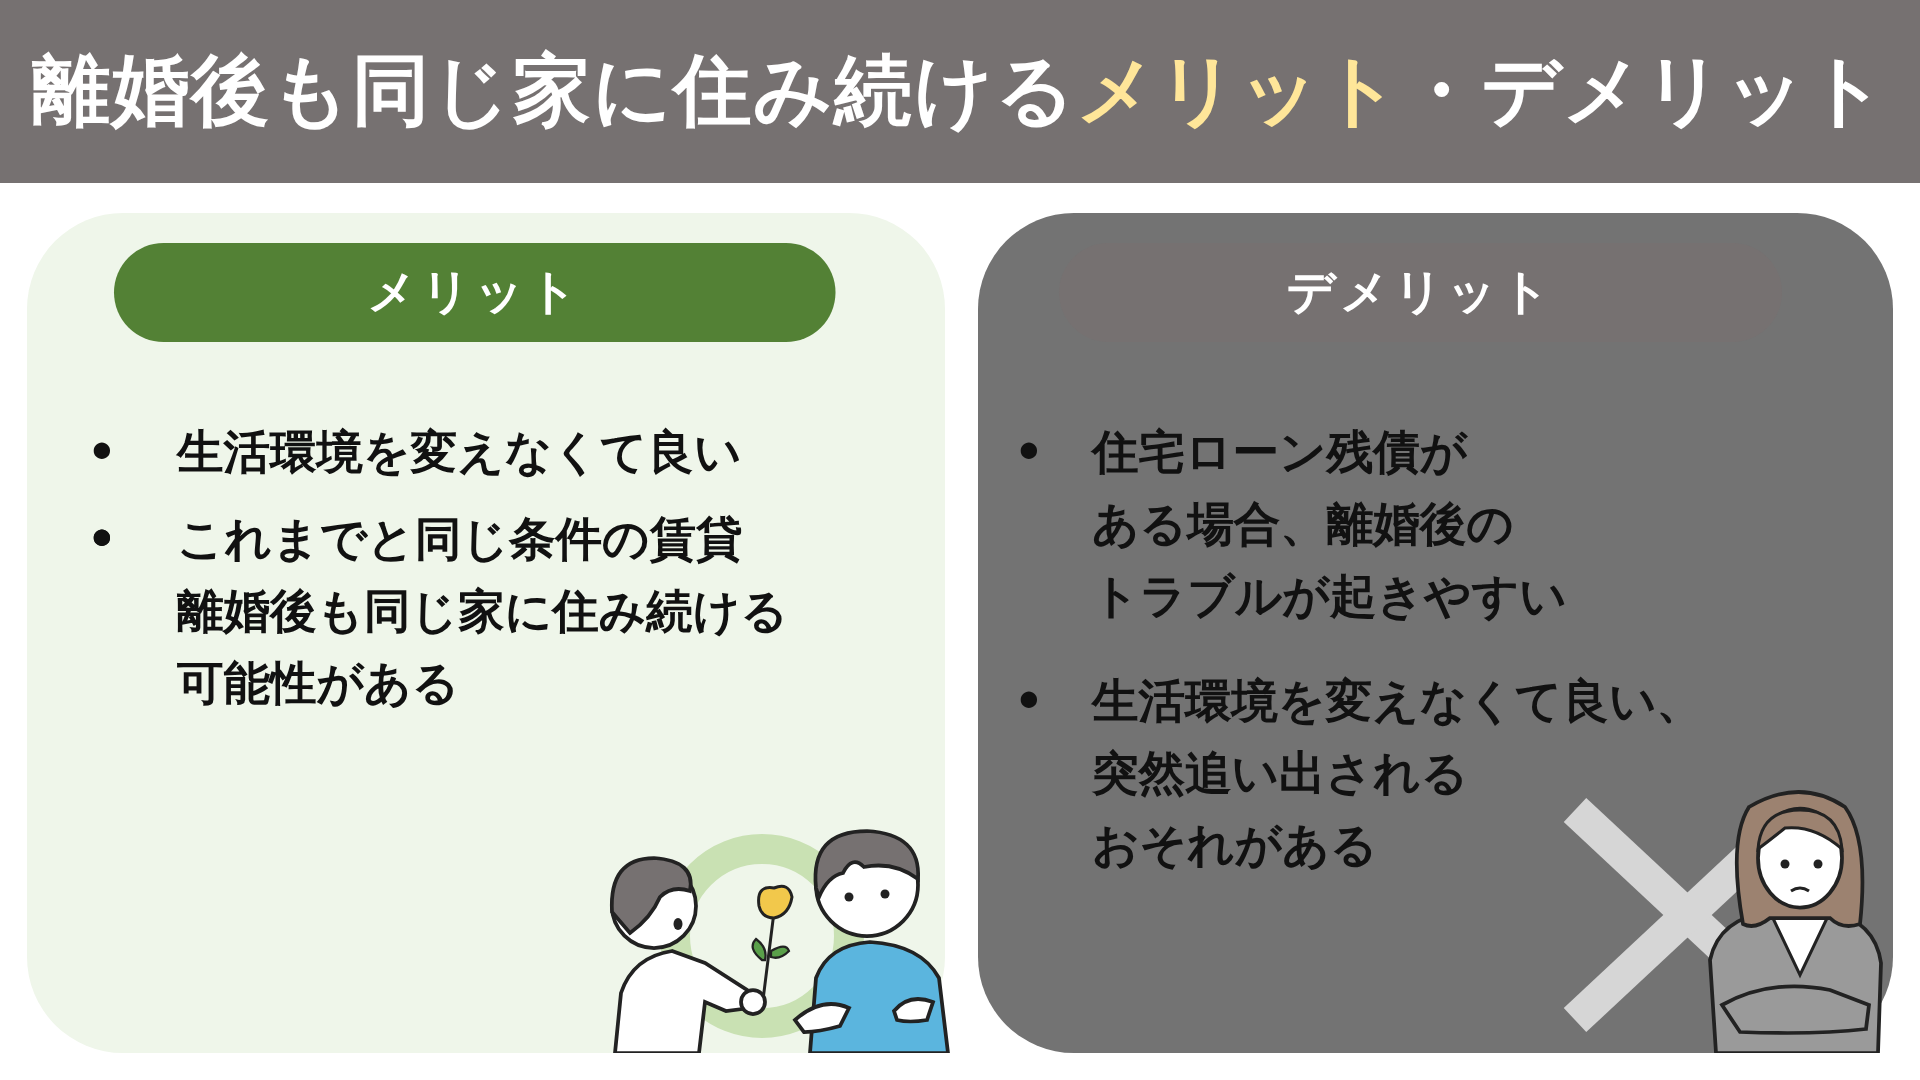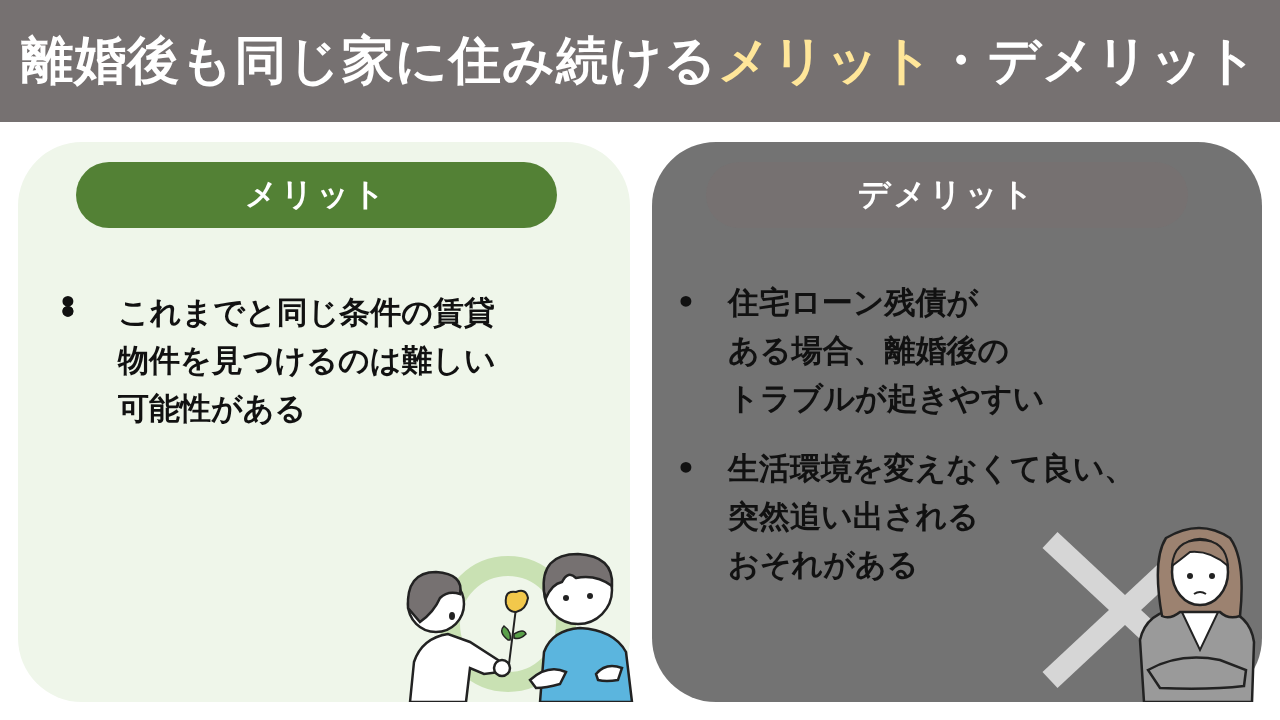--- a/index.html
+++ b/index.html
@@ -33,28 +33,29 @@
   <div class="title">
     <span>離婚後も同じ家に住み続ける</span><span class="hl">メリット</span><span>・デメリット</span>
   </div>
 </div>
 
 <div class="card merit">
   <div class="pill">メリット</div>
   <ul class="items">
     <li>
         <span class="bullet">•</span>
+        <span class="txt">生活環境を変えなくて良い</span>
       </li>
     <li>
         <span class="bullet">•</span>
       </li>
     <li>
         <span class="bullet">•</span>
         <span class="txt">これまでと同じ条件の賃貸
-物件を見つけるのは難しい
+離婚後も同じ家に住み続ける
 可能性がある</span>
       </li>
   </ul>
   <svg class="illus" style="left:382px; top:400px;" width="236" height="160" viewBox="0 0 236 160">
     <circle cx="108" cy="82" r="58" fill="none" stroke="#c9e1b3" stroke-width="20"></circle>
 
     <path d="M10 160 L14 120 Q22 96 48 92 L70 100 L98 118 L100 130 L84 132 L70 126 L66 160 Z" fill="#fff" stroke="#222" stroke-width="2.5"></path>
     <circle cx="36" cy="62" r="28" fill="#fff" stroke="#222" stroke-width="2.5"></circle>
     <path d="M8 66 Q6 30 36 30 Q64 32 60 52 Q48 48 40 56 Q34 70 20 80 Z" fill="#767171" stroke="#222" stroke-width="2.5"></path>
     <ellipse cx="52" cy="74" rx="3" ry="4" fill="#222"></ellipse>

